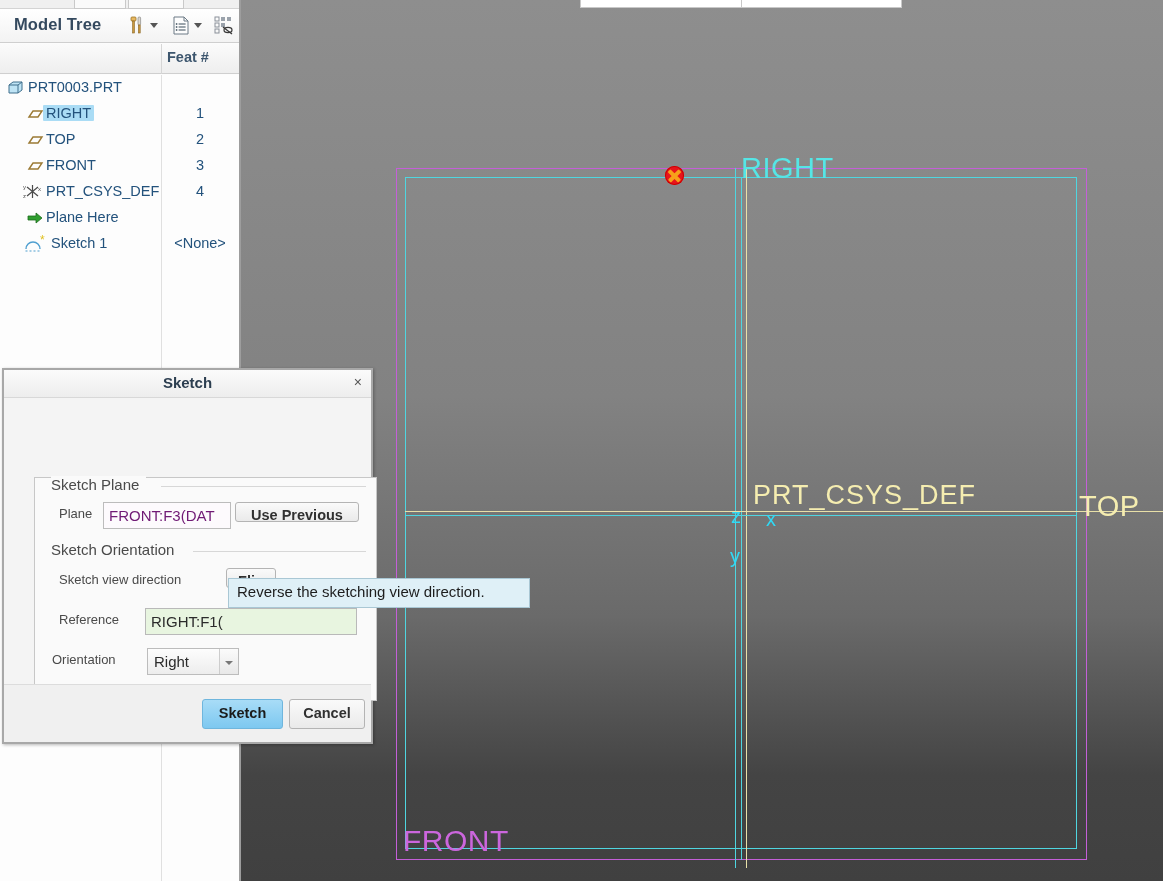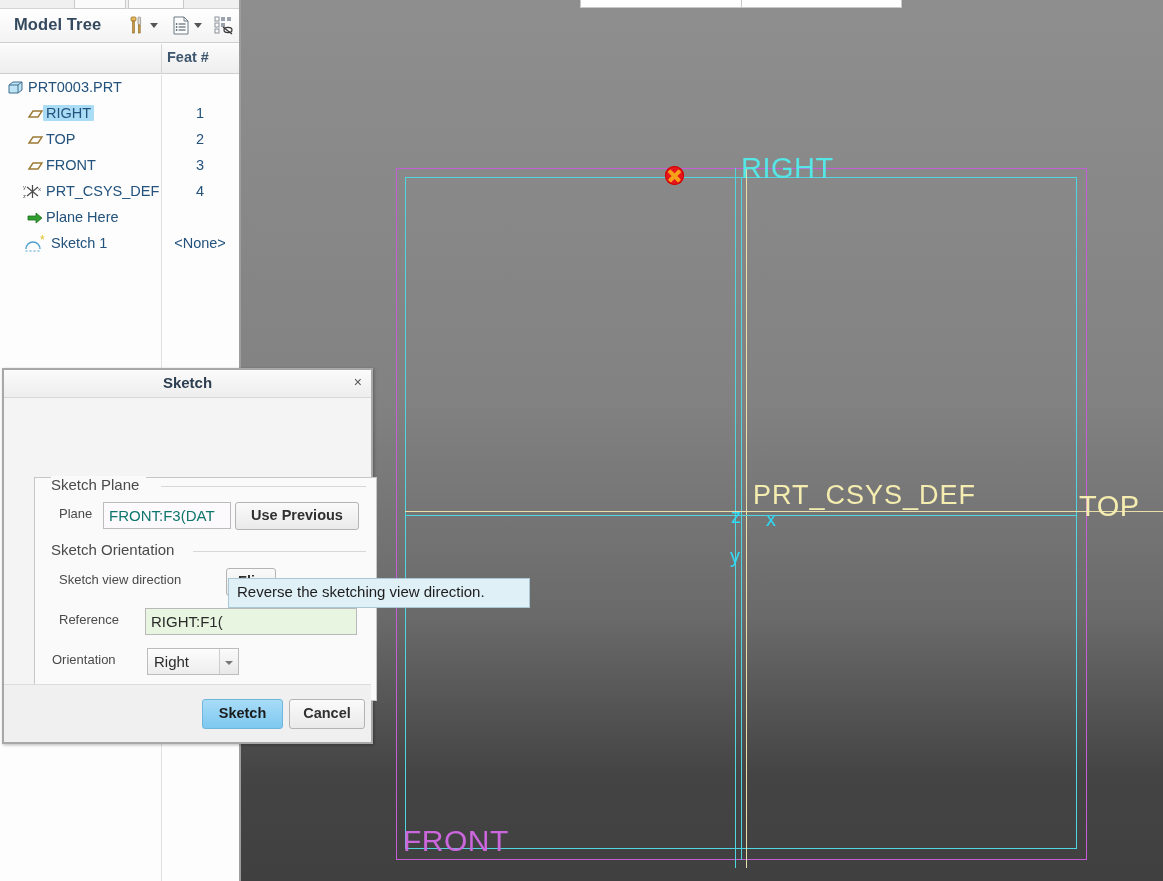--- a/index.html
+++ b/index.html
@@ -221,42 +221,42 @@
   .flabel {
     position: absolute;
     font-size: 13px; color: #4a4a4a; white-space: nowrap;
   }
   .finput {
     position: absolute;
     box-sizing: border-box;
     border: 1px solid #bcbcbc;
     background: #fdfafd;
     font-size: 15px;
-    color: #0f766e;
+    color: #701a75;
     padding: 2px 5px;
     overflow: hidden;
     white-space: nowrap;
     height: 27px;
     line-height: 21px;
   }
   .finput.green {
     background: #e8f5e0;
     color: #2b2b2b;
     border-color: #b9b9b9;
   }
   .btn {
     position: absolute;
     box-sizing: border-box;
     border: 1px solid #b4b4b4;
     border-radius: 3px;
     background: linear-gradient(to bottom, #fafafa 0%, #eaeaea 100%);
     font-size: 14.5px; font-weight: bold; color: #303030;
     text-align: center;
     cursor: default;
-    height: 28px;
+    height: 20px;
     line-height: 25px;
   }
   .btn.primary {
     background: linear-gradient(to bottom, #a8dcf7 0%, #7dc8f0 100%);
     border-color: #6fb6dd;
     color: #1b1b1b;
   }
   .combo {
     position: absolute;
     box-sizing: border-box;

